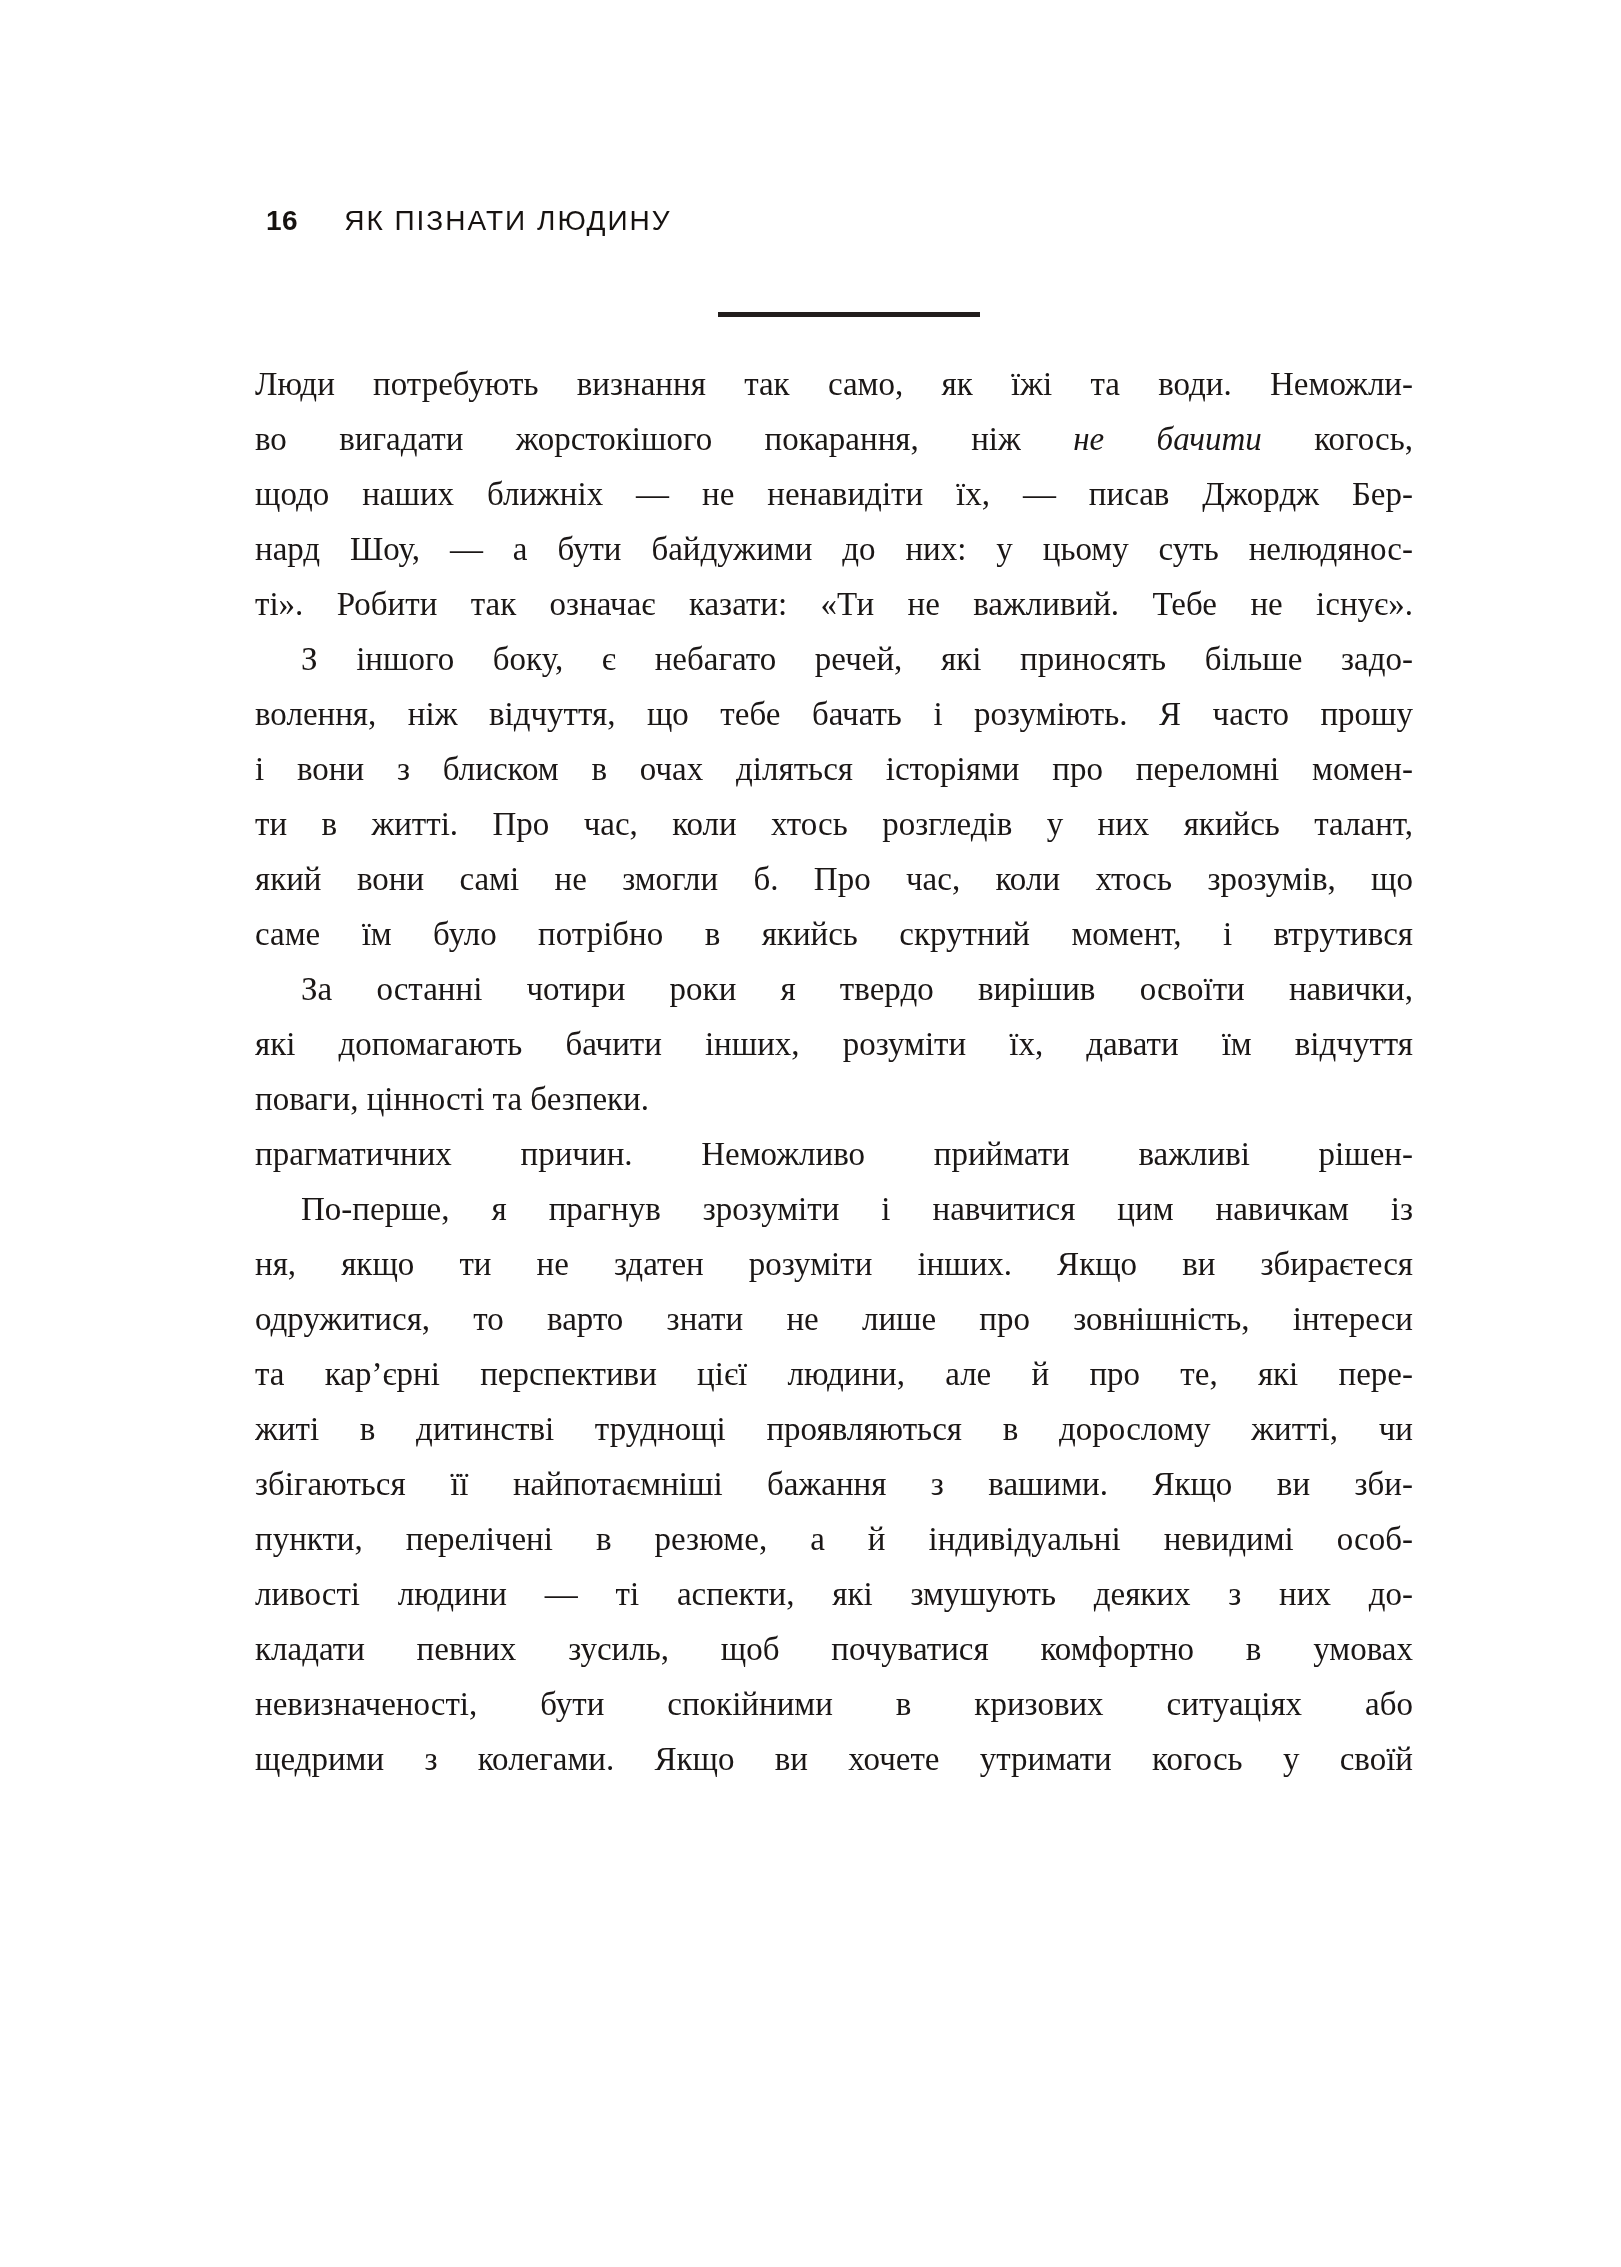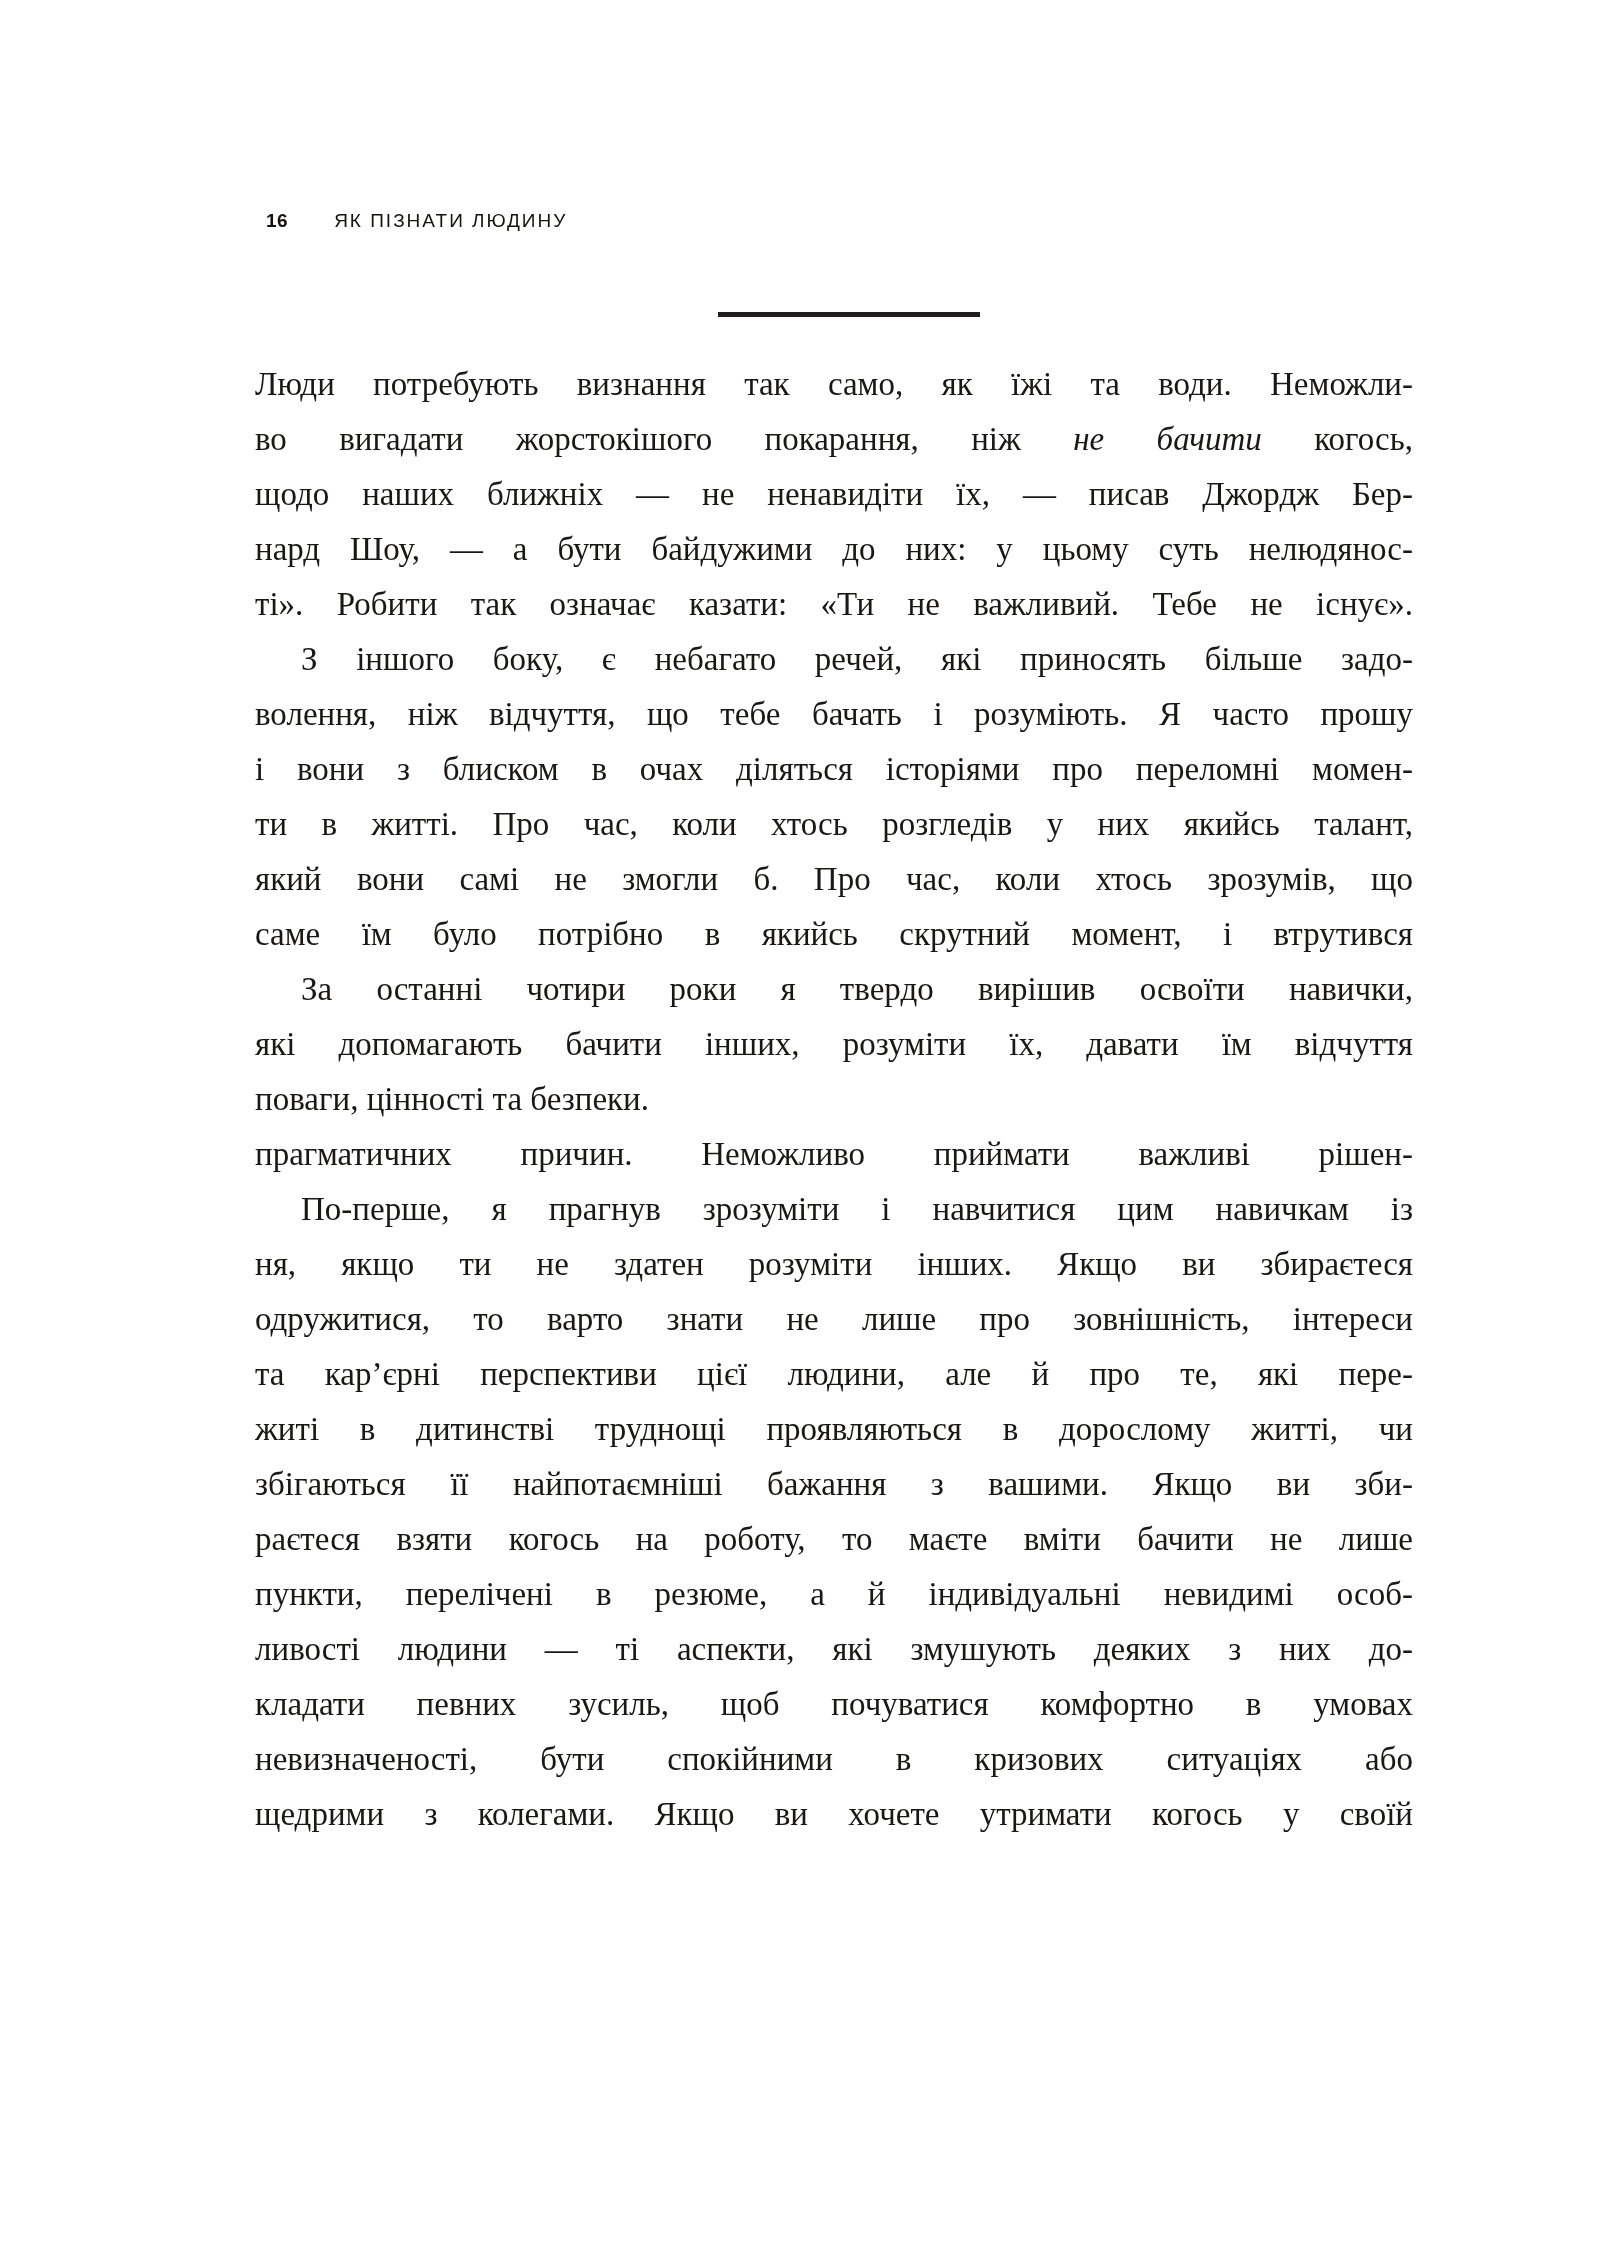--- a/index.html
+++ b/index.html
@@ -11,21 +11,21 @@
     background: #ffffff;
     overflow: hidden;
     font-family: "Liberation Serif", serif;
     color: #1b1716;
   }
   .running-header {
     position: absolute;
     left: 266px;
     top: 209px;
     font-family: "Liberation Sans", sans-serif;
-    font-size: 19px;
+    font-size: 28px;
     line-height: 24px;
     color: #161210;
     white-space: nowrap;
   }
   .page-number {
     font-weight: 700;
     letter-spacing: 0.5px;
     margin-right: 46px;
   }
   .running-title {
@@ -84,21 +84,20 @@
       <div class="line indent"><span>За останні чотири роки я твердо вирішив освоїти навички,</span></div>
       <div class="line"><span>які допомагають бачити інших, розуміти їх, давати їм відчуття</span></div>
       <div class="line para-end"><span>поваги, цінності та безпеки.</span></div>
       <div class="line"><span>прагматичних причин. Неможливо приймати важливі рішен-</span></div>
       <div class="line indent"><span>По-перше, я прагнув зрозуміти і навчитися цим навичкам із</span></div>
       <div class="line"><span>ня, якщо ти не здатен розуміти інших. Якщо ви збираєтеся</span></div>
       <div class="line"><span>одружитися, то варто знати не лише про зовнішність, інтереси</span></div>
       <div class="line"><span>та кар’єрні перспективи цієї людини, але й про те, які пере-</span></div>
       <div class="line"><span>житі в дитинстві труднощі проявляються в дорослому житті, чи</span></div>
       <div class="line"><span>збігаються її найпотаємніші бажання з вашими. Якщо ви зби-</span></div>
-      <div class="line"><span>раєтеся взяти когось на роботу, то маєте вміти бачити не лише</span></div>
       <div class="line"><span>пункти, перелічені в резюме, а й індивідуальні невидимі особ-</span></div>
       <div class="line"><span>ливості людини — ті аспекти, які змушують деяких з них до-</span></div>
       <div class="line"><span>кладати певних зусиль, щоб почуватися комфортно в умовах</span></div>
       <div class="line"><span>невизначеності, бути спокійними в кризових ситуаціях або</span></div>
       <div class="line"><span>щедрими з колегами. Якщо ви хочете утримати когось у своїй</span></div>
     </div>
 
 </div>
 
 

